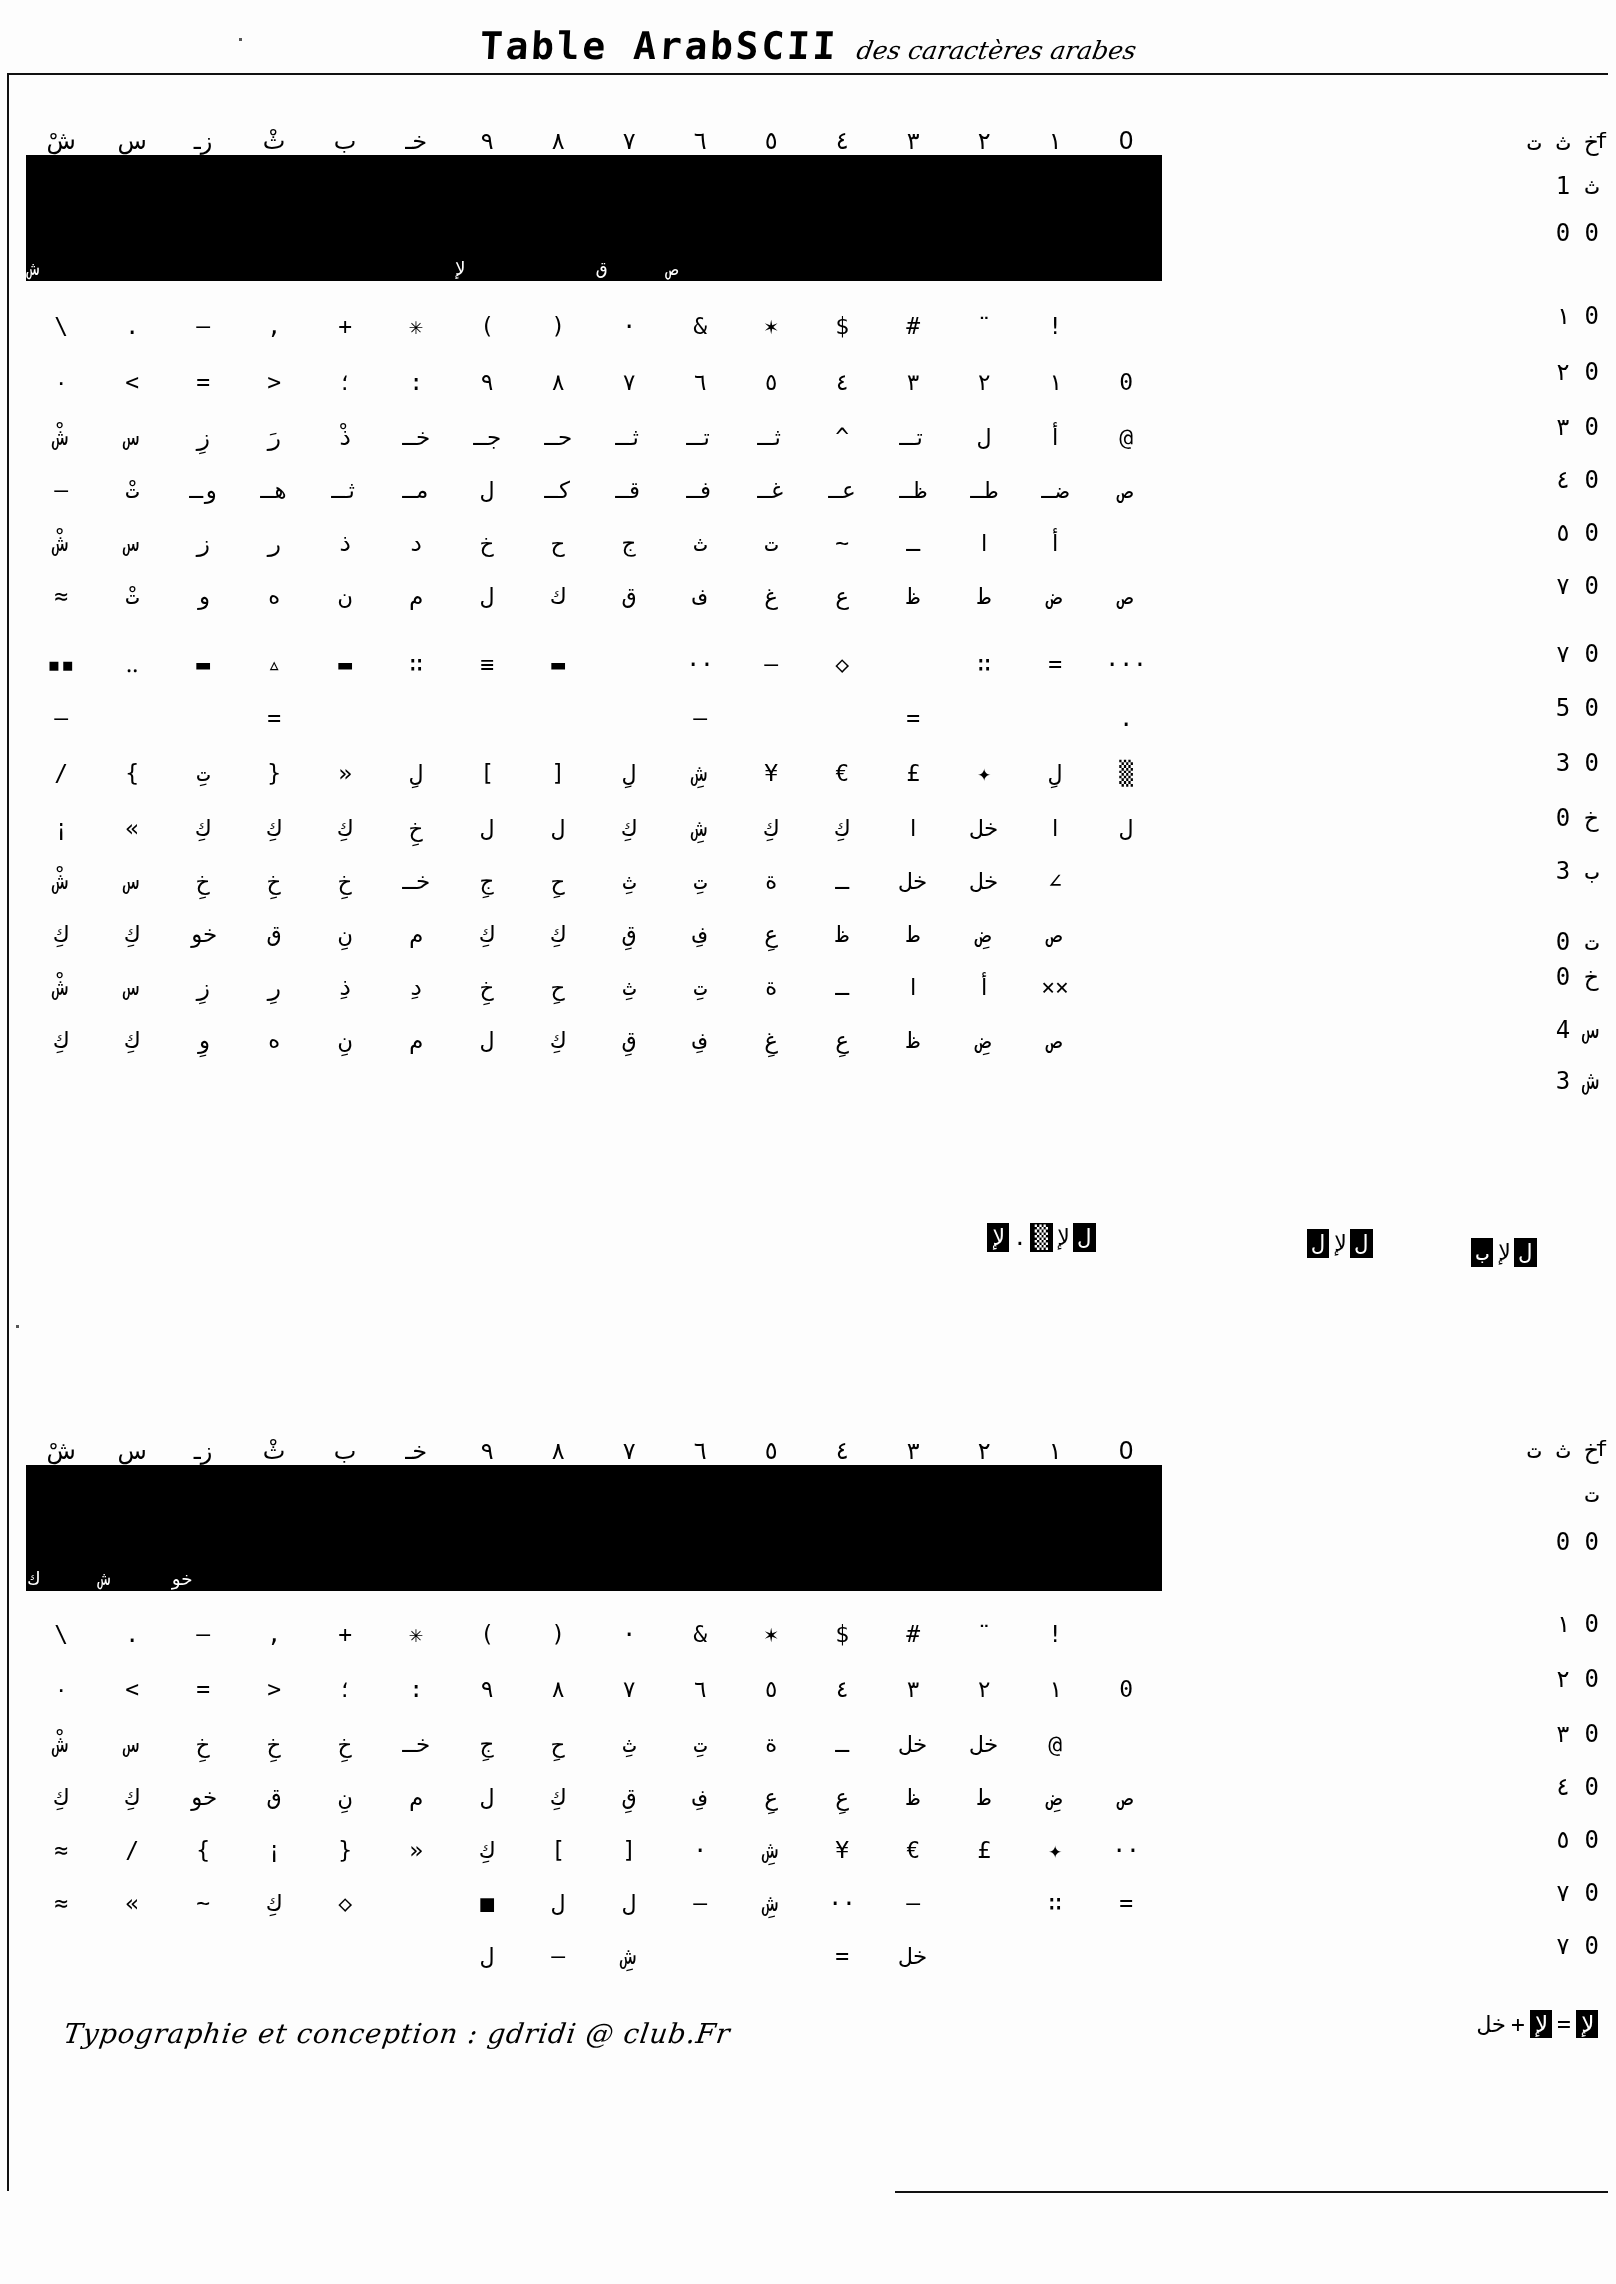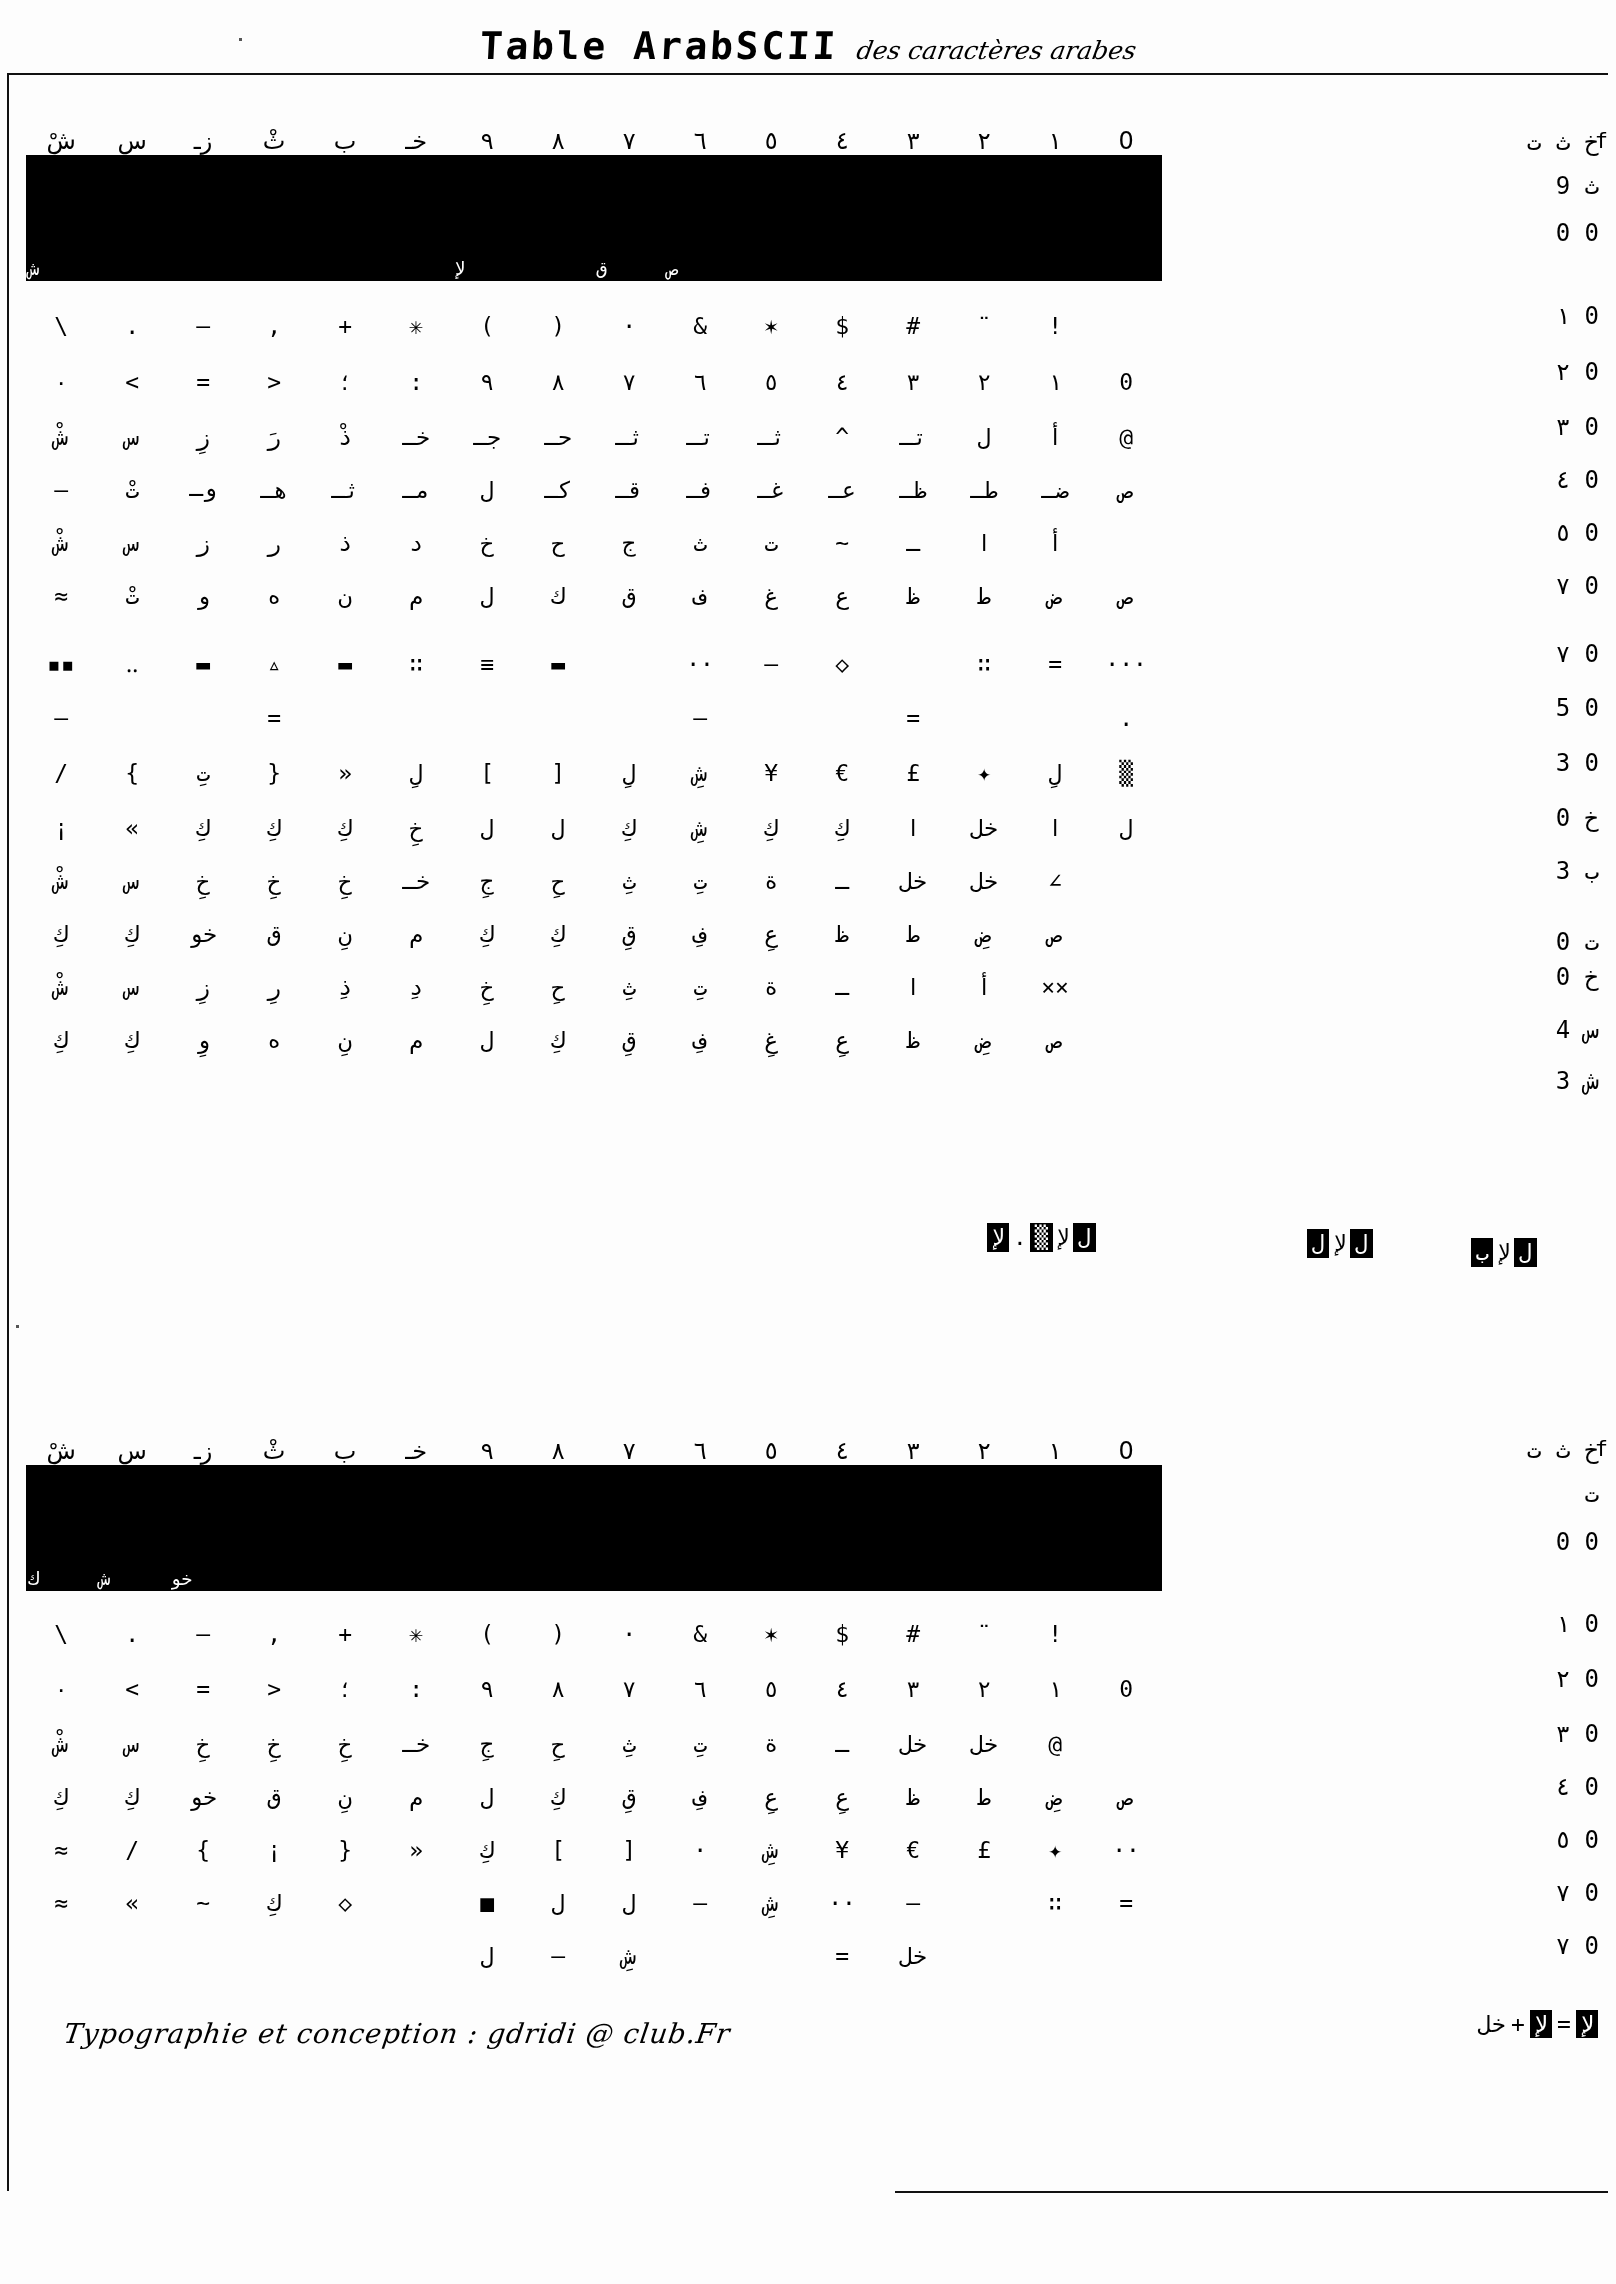--- a/index.html
+++ b/index.html
@@ -196,21 +196,21 @@
       <div class="box"></div>
       <div class="box"></div>
       <div class="box"></div>
       <div class="box"></div>
     </div>
 
   <div class="rowlabel" style="position:absolute; left:1444px; top:128px; width:155px;">خ ث ت</div>
   <div class="rowlabel" style="position:absolute; left:1553px; top:128px; width:55px; font-size:22px;">f</div>
 
   <div id="block1-rowlabels">
-      <div class="rowlabel" style="position: absolute; left: 1444px; top: 172px; width: 155px;">ث 9</div>
+      <div class="rowlabel" style="position: absolute; left: 1444px; top: 172px; width: 155px;">ث 1</div>
       <div class="rowlabel" style="position: absolute; left: 1444px; top: 219px; width: 155px;">0 0</div>
       <div class="rowlabel" style="position: absolute; left: 1444px; top: 302px; width: 155px;">١ 0</div>
       <div class="rowlabel" style="position: absolute; left: 1444px; top: 358px; width: 155px;">٢ 0</div>
       <div class="rowlabel" style="position: absolute; left: 1444px; top: 413px; width: 155px;">٣ 0</div>
       <div class="rowlabel" style="position: absolute; left: 1444px; top: 466px; width: 155px;">٤ 0</div>
       <div class="rowlabel" style="position: absolute; left: 1444px; top: 519px; width: 155px;">٥ 0</div>
       <div class="rowlabel" style="position: absolute; left: 1444px; top: 572px; width: 155px;">٧ 0</div>
       <div class="rowlabel" style="position: absolute; left: 1444px; top: 640px; width: 155px;">٧ 0</div>
       <div class="rowlabel" style="position: absolute; left: 1444px; top: 694px; width: 155px;">5 0</div>
       <div class="rowlabel" style="position: absolute; left: 1444px; top: 749px; width: 155px;">3 0</div>
@@ -272,21 +272,21 @@
         <div class="cell" style="height: 48px;">ثـ</div>
         <div class="cell" style="height: 48px;">^</div>
         <div class="cell" style="height: 48px;">تـ</div>
         <div class="cell" style="height: 48px;">ل</div>
         <div class="cell" style="height: 48px;">أ</div>
         <div class="cell" style="height: 48px;">@</div>
       </div>
       <div class="grid" style="left: 25.6px; top: 466px; grid-template-columns: repeat(16, 71px); height: 48px;">
         <div class="cell" style="height: 48px;">—</div>
         <div class="cell" style="height: 48px;">تْ</div>
-        <div class="cell" style="height: 48px; font-family: Liberation Mono, monospace;">وـ</div>
+        <div class="cell" style="height: 48px;">وـ</div>
         <div class="cell" style="height: 48px;">هـ</div>
         <div class="cell" style="height: 48px;">ثـ</div>
         <div class="cell" style="height: 48px;">مـ</div>
         <div class="cell" style="height: 48px;">ل</div>
         <div class="cell" style="height: 48px;">كـ</div>
         <div class="cell" style="height: 48px;">قـ</div>
         <div class="cell" style="height: 48px;">فـ</div>
         <div class="cell" style="height: 48px;">غـ</div>
         <div class="cell" style="height: 48px;">عـ</div>
         <div class="cell" style="height: 48px;">ظـ</div>

